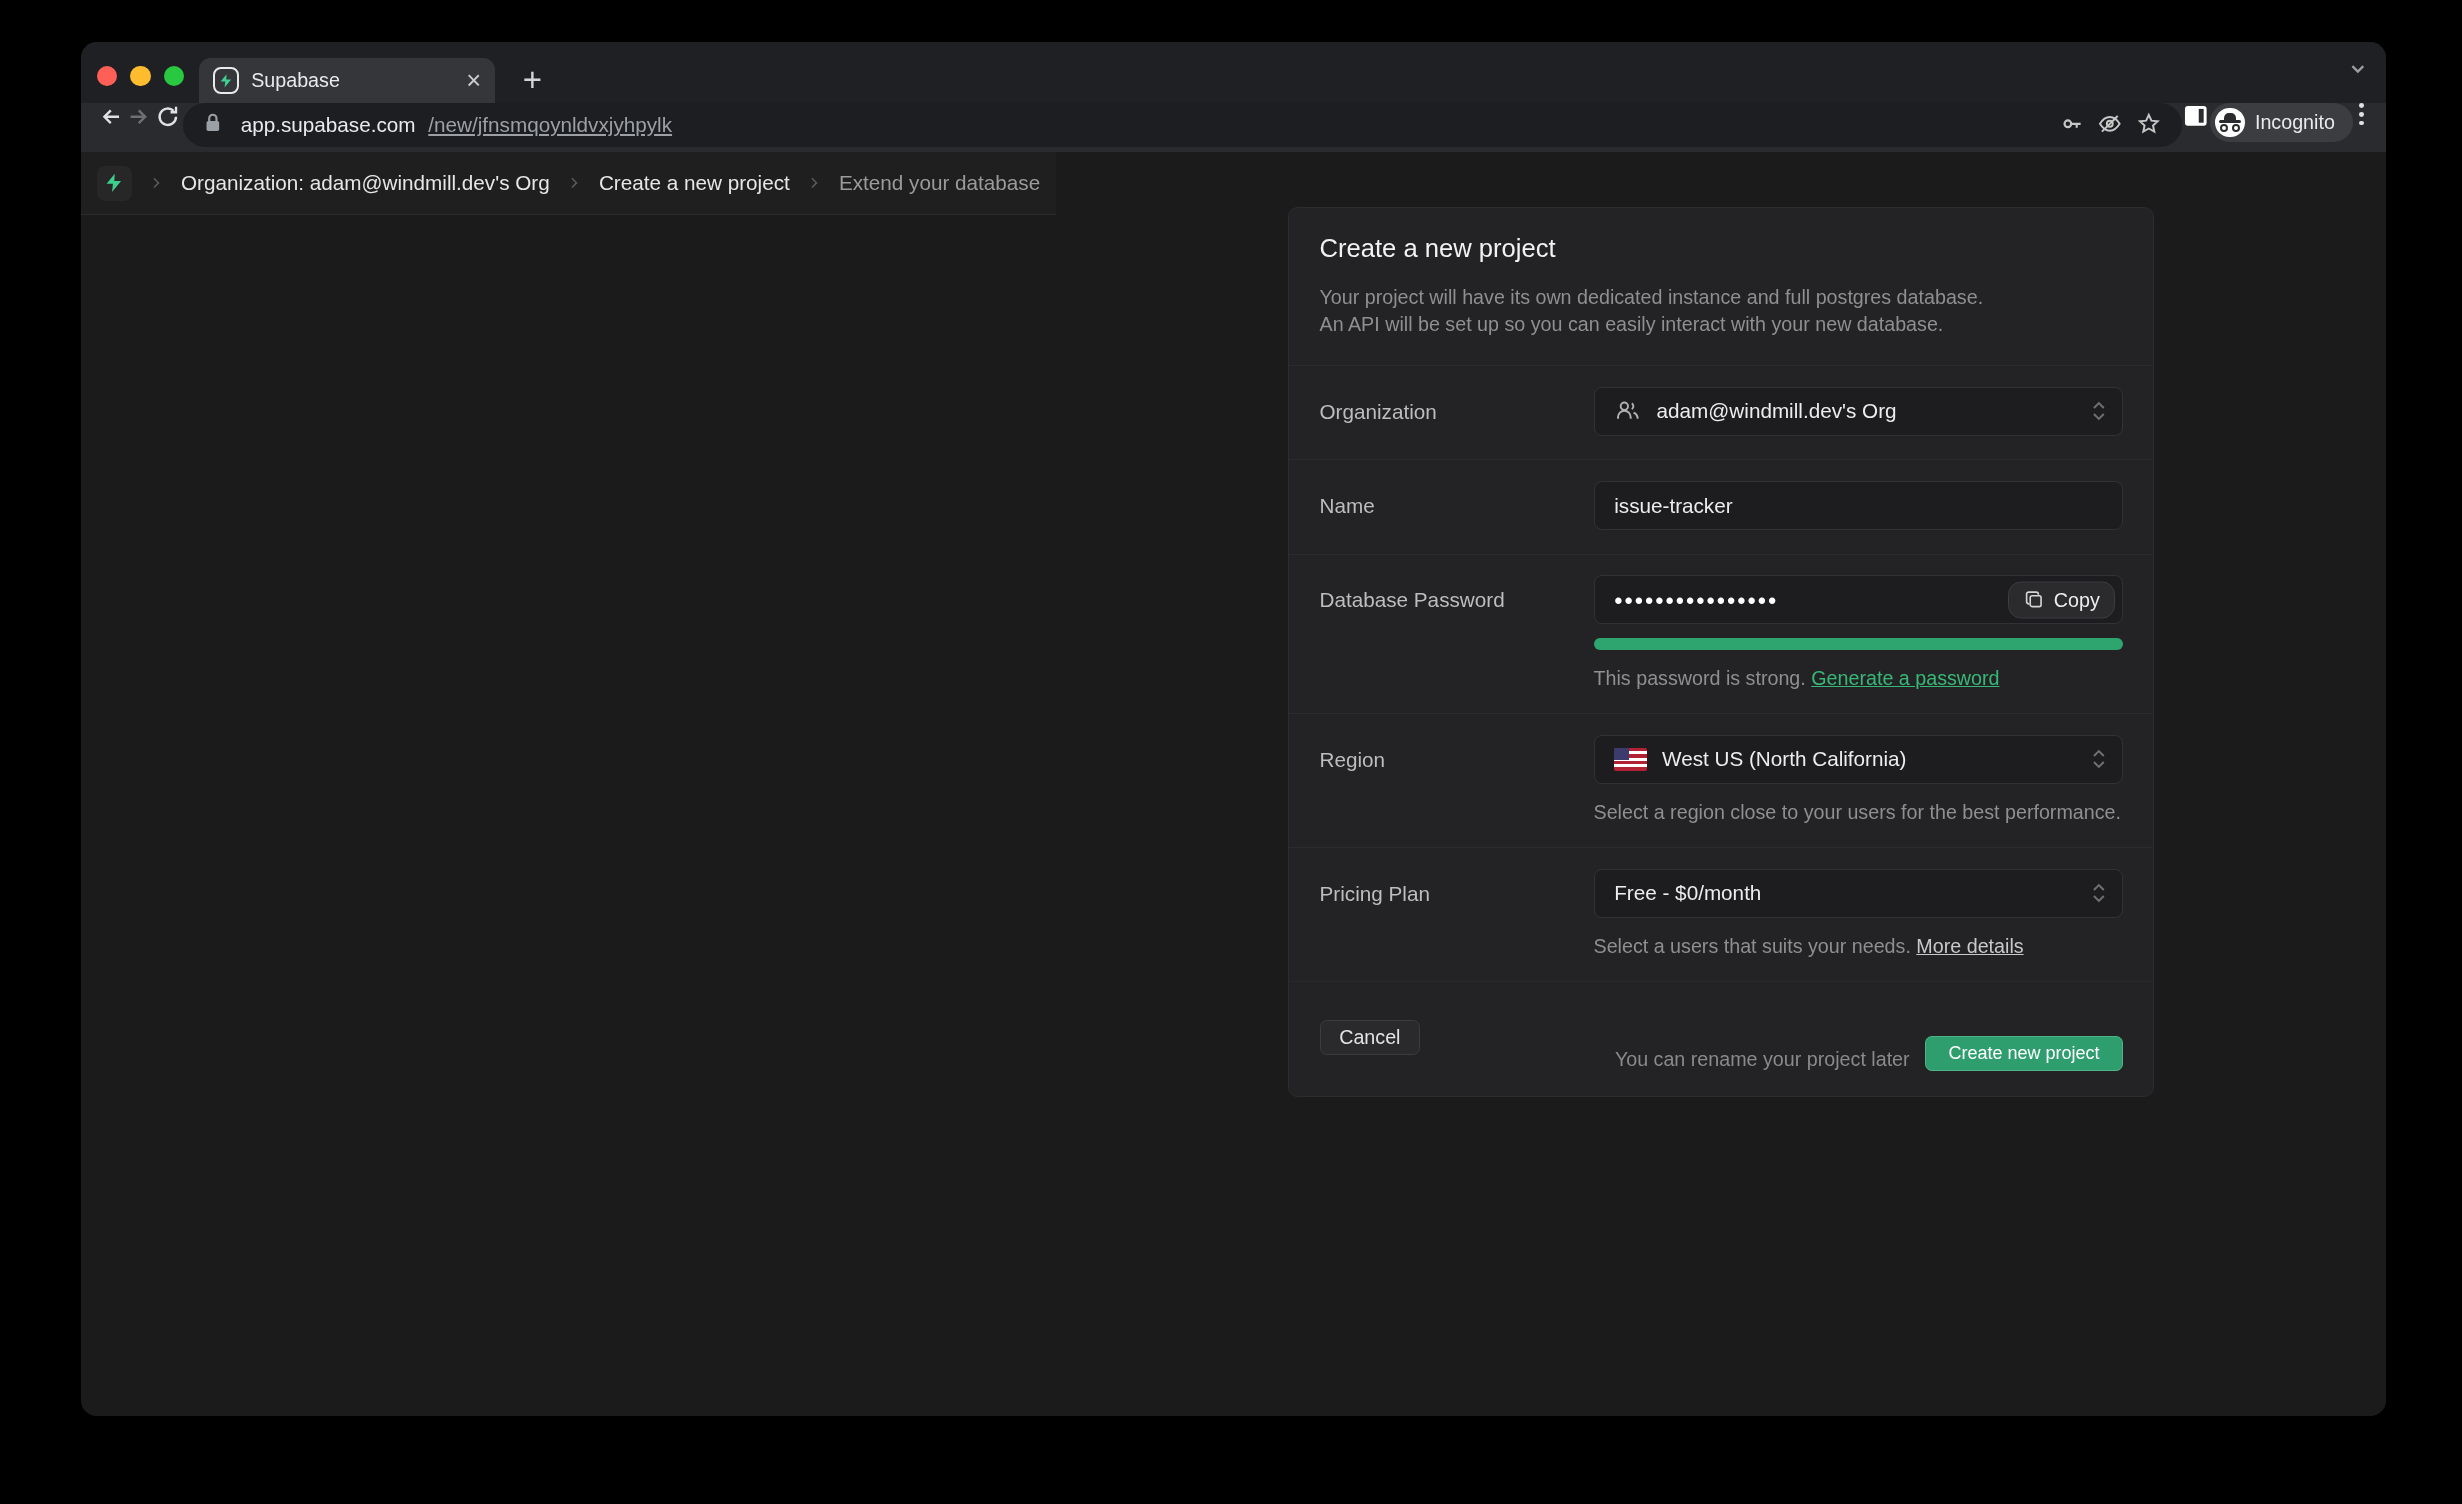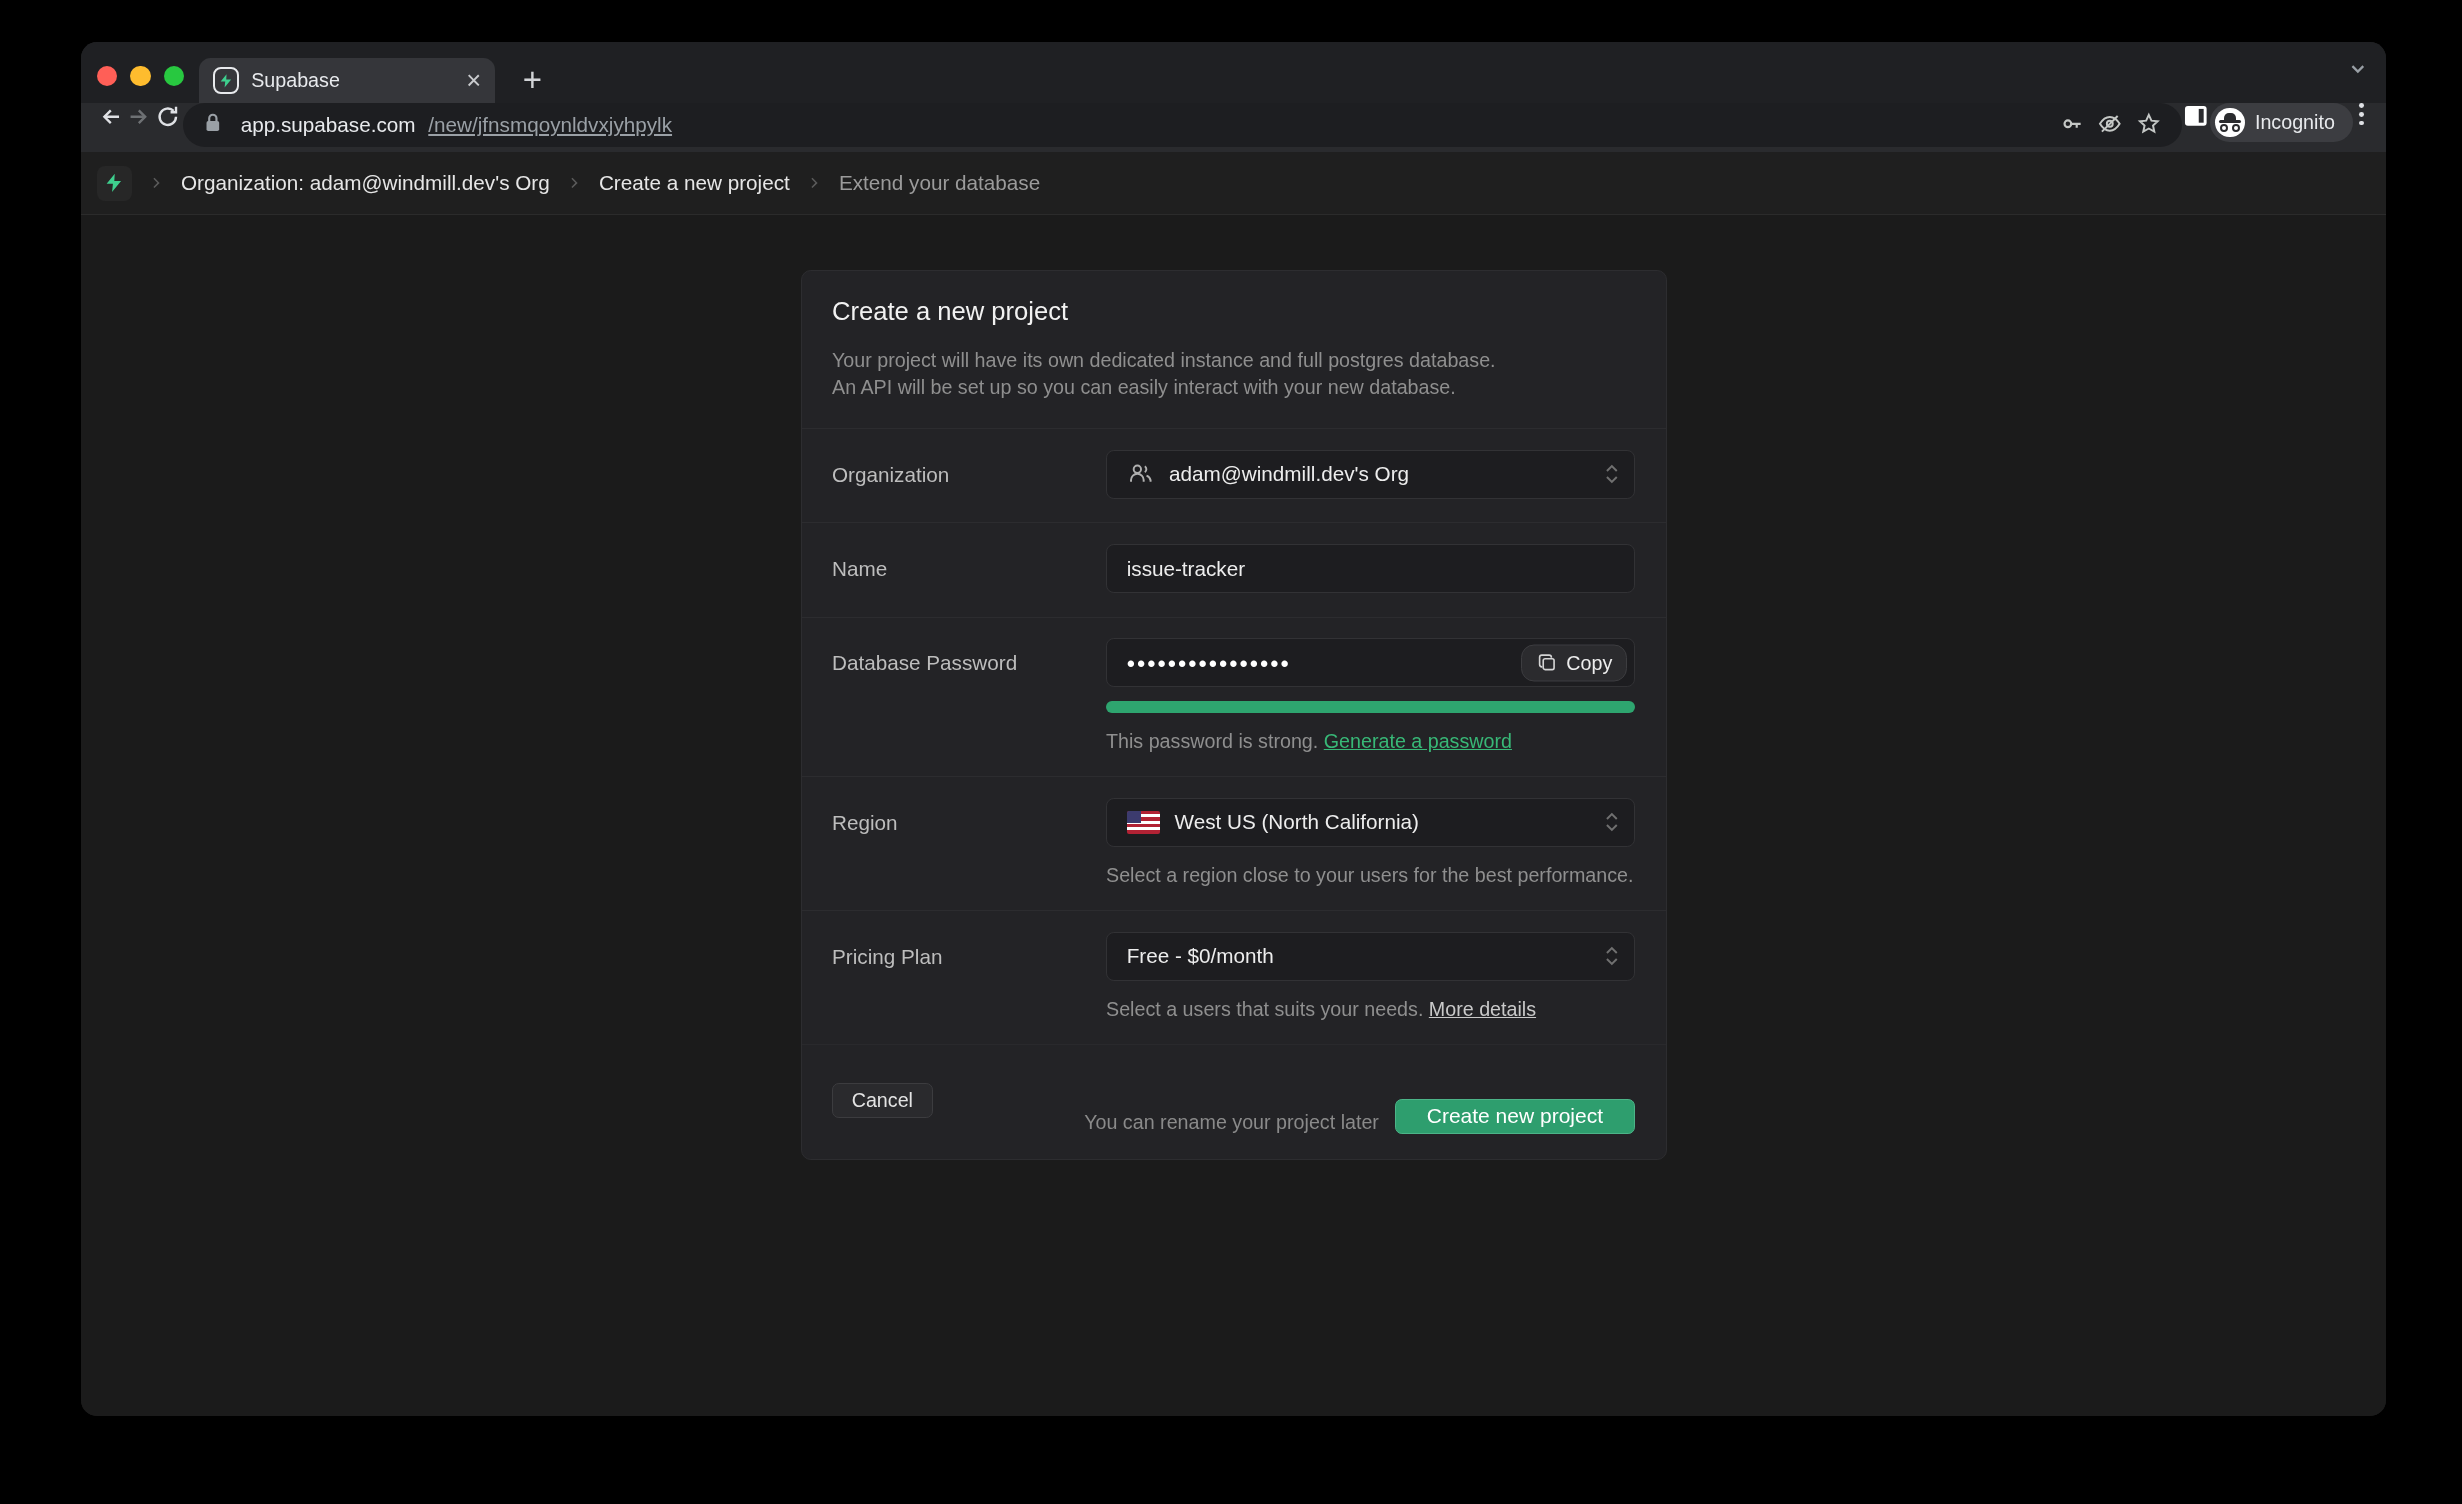--- a/index.html
+++ b/index.html
@@ -44,21 +44,21 @@
   .spy { width:29.6px; height:29.6px; background:#fff; border-radius:50%; position:relative; overflow:hidden; }
   .spy .brim { position:absolute; left:3.9px; top:11.8px; width:21.7px; height:3px; background:#2a2b2e; border-radius:2px; }
   .spy .dome { position:absolute; left:8.9px; top:4.9px; width:11.8px; height:7.9px; background:#2a2b2e; border-radius:4.9px 4.9px 0 0; }
   .spy .g1,.spy .g2 { position:absolute; top:16.7px; width:7.9px; height:7.9px; border:2px solid #2a2b2e; border-radius:50%; }
   .spy .g1{ left:4.9px; } .spy .g2{ left:16.7px; }
   .incog-label { color:#e8eaed; font-size:19.7px; }
   .menu-dots { display:flex; flex-direction:column; gap:3.9px; padding:0 5.9px; }
   .menu-dots i { width:4.9px; height:4.9px; border-radius:50%; background:#dfe1e5; }
 
   
-  .page { height:calc(1374px - 110px); display:flex; flex-direction:column; background:#1b1b1b; }
+  .page { height:calc(1374px - 110px); display:flex; flex-direction:row; background:#1b1b1b; }
   .appheader { height:63px; background:#1f1f1f; border-bottom:1px solid #2b2b2b;
                display:flex; align-items:center; padding:0 15.8px; gap:16.7px; flex:none; }
   .logo-box { width:35px; height:35px; background:#272727; border-radius:7.9px;
               display:flex; align-items:center; justify-content:center; }
   .crumb { font-size:20.7px; color:#e6e6e6; white-space:nowrap; }
   .crumb.dim { color:#9b9b9b; }
   .crumb-sep { color:#5a5a5a; }
 
   .content { flex:1; overflow:auto; }
   .card { width:866px; margin:55px auto 0; background:#232326; border:1px solid #2d2d30;
@@ -84,22 +84,22 @@
   .strength { margin-top:13.8px; height:11.8px; border-radius:5.9px; background:#2ea56f; }
   .helper { margin-top:16.7px; color:#8f8f8f; font-size:19.7px; }
   .link-green { color:#38b877; text-decoration:underline; }
   .link-light { color:#c9c9c9; text-decoration:underline; }
   .card-footer { border-top:1px solid #29292c; padding:21.7px 30.5px 25.6px; display:flex;
                  align-items:center; }
   .btn-cancel { height:35px; padding:0 18.7px; background:#2a2a2d; border:1px solid #3c3c3f;
                 border-radius:6.9px; color:#e3e3e3; font-size:19.7px; display:flex; align-items:center; }
   .footer-right { margin-left:auto; display:flex; align-items:flex-end; gap:15.8px;margin-top:32px; }
   .rename-note { color:#8a8a8a; font-size:19.7px; }
-  .btn-submit { height:35px; padding:0 31px; background:#2e9e6e; border:1px solid #4cb488;
-                border-radius:6.9px; color:#fff; font-size:21px; display:flex; align-items:center; }
+  .btn-submit { height:35px; padding:0 22px; background:#2e9e6e; border:1px solid #4cb488;
+                border-radius:6.9px; color:#fff; font-size:18px; display:flex; align-items:center; }
   svg { display:block; }
 </style>
 </head>
 <body>
 
 <div class="window">
 
   <div class="tabstrip">
     <div class="traffic">
       <span class="t-red"></span>

